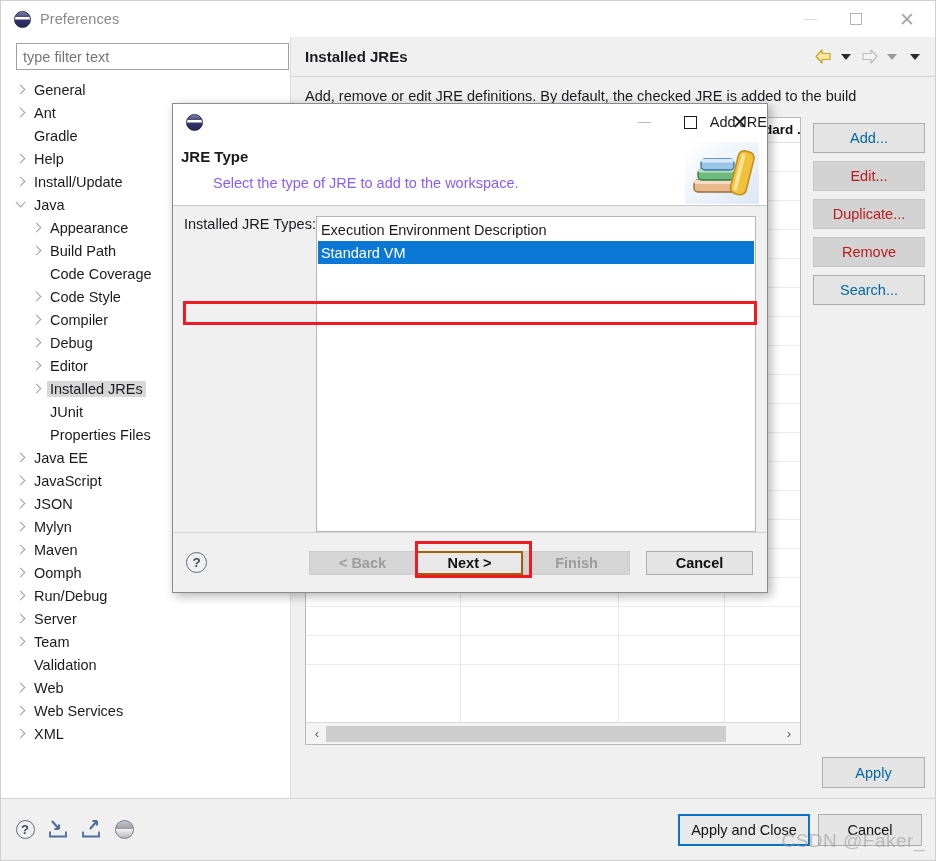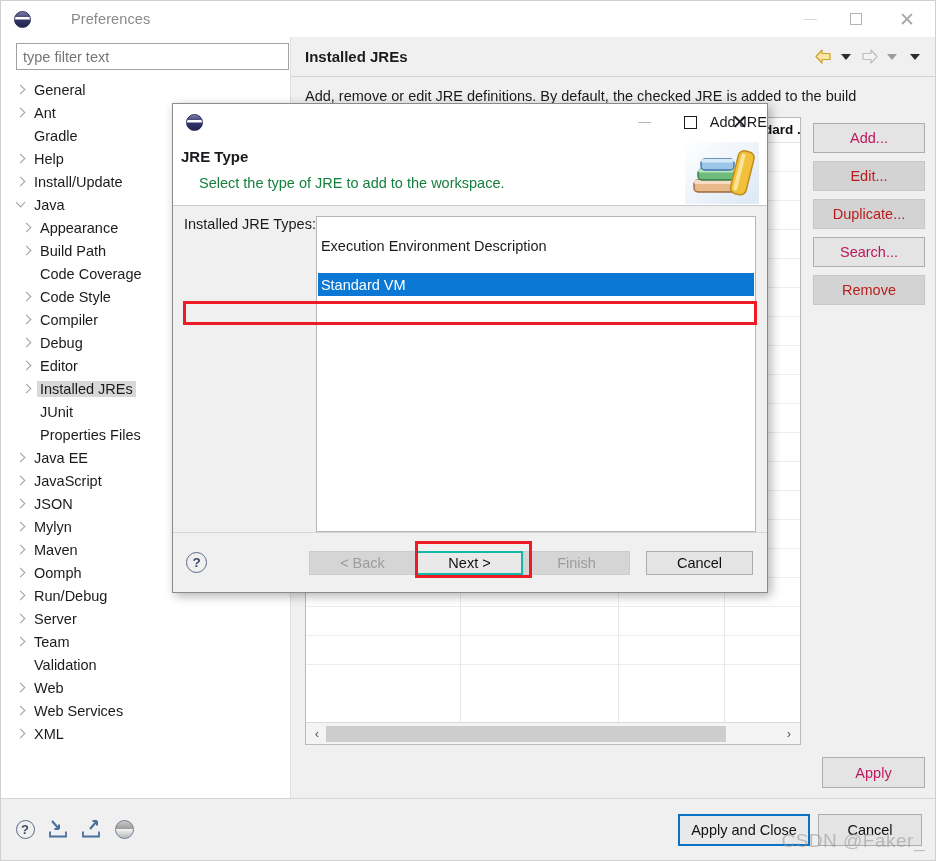--- a/index.html
+++ b/index.html
@@ -22,21 +22,20 @@
     width: 936px; height: 861px;
     background: #f0f0f0;
     border: 1px solid #cfcfcf;
     display: flex; flex-direction: column;
   }
   .titlebar {
     height: 36px; background: #ffffff;
     display: flex; align-items: center;
     flex: 0 0 36px;
     position: relative;
-    gap: 31px;
   }
   .titlebar-icon {
     margin-left: 13px; margin-right: 9px;
     width: 17px; height: 17px;
     border-radius: 50%;
     background: linear-gradient(180deg,#7d7fa8 0%, #4a4d7e 32%, #ffffff 36%, #ffffff 48%, #33356b 52%, #232552 100%);
     border: 1px solid #2b2d57;
     flex: 0 0 auto;
   }
   .titlebar-title {
@@ -91,21 +90,21 @@
   }
   .tree-row .twisty {
     width: 22px; flex: 0 0 22px;
     text-align: center;
     color: #a8a8a8; font-size: 12px; line-height: 1;
     display:flex; align-items:center; justify-content:center;
   }
   .tree-row .twisty.none { color: transparent; }
   .tree-row .tlabel { padding: 0 3px; }
   .tree-row.depth1 { padding-left: 8px; }
-  .tree-row.depth2 { padding-left: 14px; }
+  .tree-row.depth2 { padding-left: 24px; }
   .tree-row.selected .tlabel { background: #d8d8d8; }
   .chev {
     display:inline-block; width:7px; height:7px;
     border-right: 1.7px solid #9d9d9d;
     border-bottom: 1.7px solid #9d9d9d;
   }
   .chev.r { transform: rotate(-45deg); }
   .chev.d { transform: rotate(45deg); position:relative; top:-2px; }
 
   
@@ -184,21 +183,21 @@
   .jre-buttons {
     width: 112px; flex: 0 0 112px;
     display: flex; flex-direction: column; gap: 8px;
     padding-top: 6px;
   }
   .btn {
     height: 30px;
     border: 1px solid #adadad;
     background: #e4e4e4;
     font-family: "Liberation Sans", sans-serif;
-    font-size: 14.5px; color: #be185d;
+    font-size: 14.5px; color: #0369a1;
     display: flex; align-items: center; justify-content: center;
     cursor: default;
   }
   .btn.disabled { color: #b91c1c; background: #d3d3d3; border-color: #c6c6c6; }
 
   .apply-row {
     display: flex; justify-content: flex-end;
     padding: 8px 10px 10px 0;
     flex: 0 0 auto;
     margin-left: 40px;
@@ -280,22 +279,22 @@
     border-bottom: 1px solid #c8c8c8;
     padding: 8px 0 14px 0;
     position: relative;
     flex: 0 0 auto;
   }
   .dlg-h-title {
     font-size: 15px; font-weight: bold; color: #1b1b1f;
     padding-left: 8px;
   }
   .dlg-h-desc {
-    font-size: 14.5px; color: #15803d;
-    padding-left: 26px; padding-top: 10px;
+    font-size: 14.5px; color: #8b5cf6;
+    padding-left: 40px; padding-top: 10px;
   }
   .books-icon {
     position: absolute; right: 8px; top: 2px;
     width: 74px; height: 62px;
   }
   .dlg-content {
     flex: 1 1 auto; min-height: 0;
     background: #f0f0f0;
     padding: 10px 11px 0 11px;
     display: flex; flex-direction: row;
@@ -305,21 +304,21 @@
     flex: 1 1 auto; min-height: 0;
     background: #ffffff;
     border: 1px solid #b6b6b6;
     padding: 1px;
     overflow: hidden;
     position: relative;
   }
   .list-item {
     height: 23px; display: flex; align-items: center;
     font-size: 14.5px; color: #1b1b1f;
-    padding-left: 3px; white-space: nowrap; margin-top: 16px;
+    padding-left: 3px; white-space: nowrap;
   }
   .list-item.selected { background: #0a78d4; color: #ffffff; }
   .redbox {
     position: absolute;
     border: 3px solid #ee1b24;
     pointer-events: none;
     z-index: 60;
   }
   .dlg-footer {
     flex: 0 0 60px; height: 60px;
@@ -333,24 +332,24 @@
     width: 21px; height: 21px; border-radius: 50%;
     border: 1.6px solid #5a6b85; color: #3d4b61;
     font-size: 13.5px; display:flex; align-items:center; justify-content:center;
     font-weight: bold;
   }
   .wiz-buttons { margin-left: auto; display: flex; align-items: center; }
   .wiz-btn {
     height: 24px; width: 107px;
     border: 1px solid #adadad; background: #e4e4e4;
     font-size: 14.5px; color: #111;
-    display:flex; align-items:center; justify-content:center;
+    display:flex; align-items:center; justify-content:center;font-weight:bold;
   }
   .wiz-btn.disabled { color:#9c9c9c; background:#d5d5d5; border-color:#cccccc; }
-  .wiz-btn.focused { border: 2px solid #14b8a6; background:#e9e9e9; }
+  .wiz-btn.focused { border: 2px solid #a16207; background:#e9e9e9; }
   .wiz-gap-lg { width: 16px; }
 </style>
 </head>
 <body>
 
 <div id="root">
 
   <div class="prefs-window">
 
     <div class="titlebar">
@@ -605,22 +604,22 @@
               <div class="hs-track">
                 <div class="hs-thumb"></div>
               </div>
               <div class="hs-arrow">›</div>
             </div>
           </div>
           <div class="jre-buttons" id="jre-buttons">
               <div class="btn">Add...</div>
               <div class="btn disabled">Edit...</div>
               <div class="btn disabled">Duplicate...</div>
+              <div class="btn disabled">Remove</div>
               <div class="btn">Search...</div>
-              <div class="btn disabled">Remove</div>
             </div>
         </div>
 
         <div class="apply-row">
           <div class="btn btn-apply">Apply</div>
         </div>
       </div>
     </div>
 
     <div class="bottom-bar">

